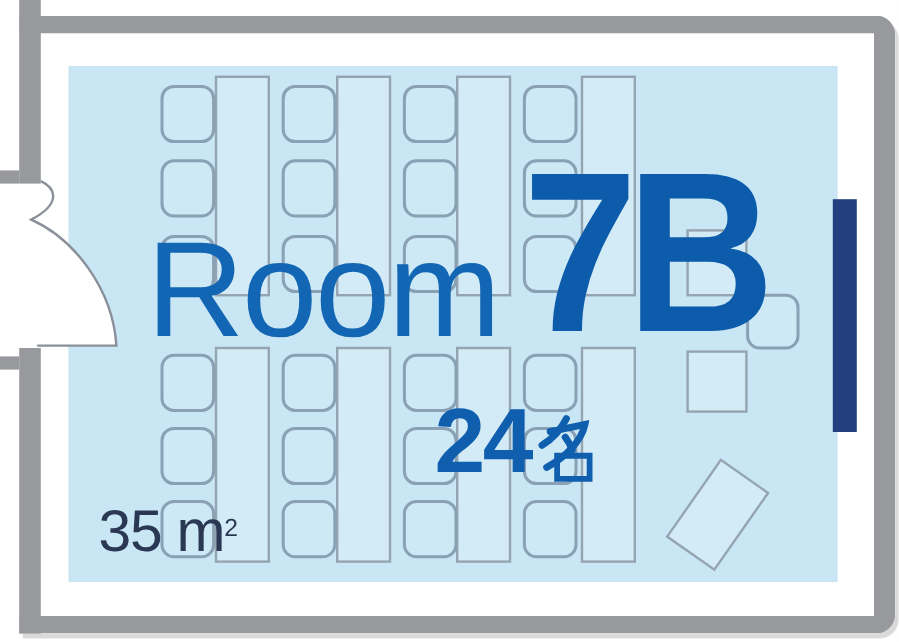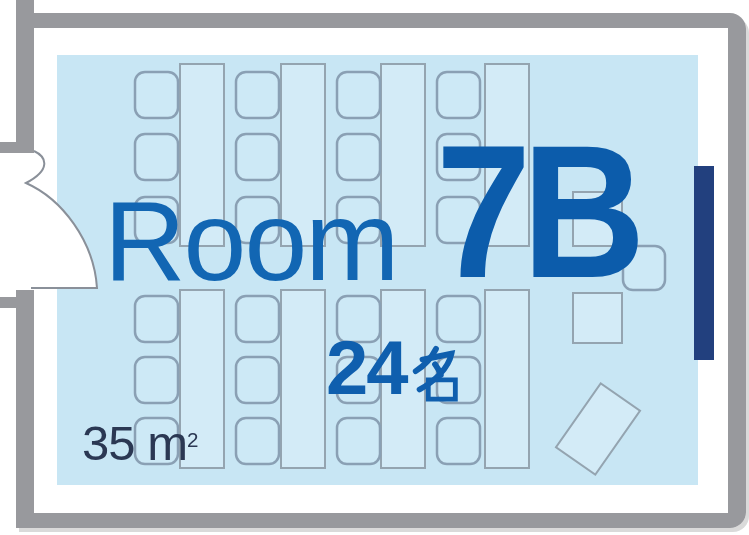--- a/index.html
+++ b/index.html
@@ -26,24 +26,24 @@
   .floor{left:57px;top:55px;width:641px;height:430px;background:#c8e6f4;}
   
   svg.furniture{left:0;top:0;width:749px;height:535px;}
   .table-rect{fill:#d3ebf7;stroke:#94a4b0;stroke-width:2;}
   .chair-rect{fill:#cde9f6;stroke:#8aa0b4;stroke-width:2.5;}
   .door-fill{fill:#ffffff;}
   .door-stroke{fill:none;stroke:#8a9099;stroke-width:2;}
   
   .screen-bar{left:694px;top:166px;width:20px;height:194px;background:#22407e;}
   
-  .room-label{left:104px;top:185px;font-size:113px;line-height:1;color:#1266b3;letter-spacing:-2px;white-space:nowrap;}
+  .room-label{left:122px;top:185px;font-size:113px;line-height:1;color:#1266b3;letter-spacing:-2px;white-space:nowrap;}
   .room-number{left:436px;top:116px;font-size:190px;line-height:1;font-weight:700;color:#0c5cab;letter-spacing:-10px;transform:scaleX(.9);transform-origin:left top;white-space:nowrap;}
   .capacity{left:326px;top:330px;display:flex;align-items:flex-start;color:#0f5fae;}
-  .capacity-value{font-size:76px;line-height:1;font-weight:700;letter-spacing:-2px;}
+  .capacity-value{font-size:76px;line-height:1;font-weight:700;letter-spacing:-2px;padding-left:36px;}
   .capacity-unit-svg{width:48px;height:58px;margin-left:5px;margin-top:15px;}
   .capacity-unit-svg path{stroke:#0f5fae;stroke-width:6;fill:none;stroke-linecap:round;}
   .capacity-unit-svg path.box{stroke-width:5;stroke-linejoin:miter;}
   .area-label{left:82px;top:419px;font-size:49px;line-height:1;color:#2b3853;letter-spacing:-1px;white-space:nowrap;}
   .area-label sup{font-size:0.42em;vertical-align:0.62em;letter-spacing:0;}
 </style>
 </head>
 <body>
 
 <div class="stage">

